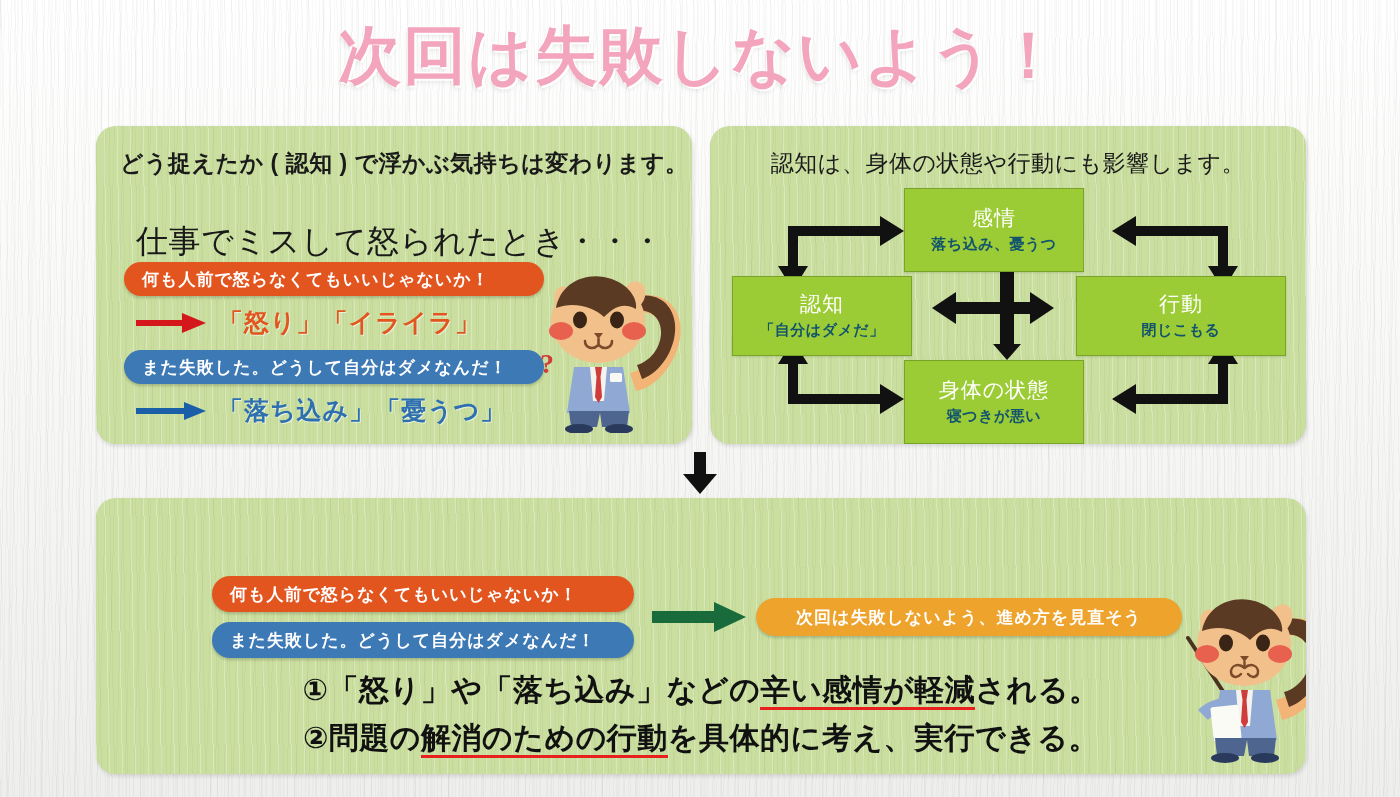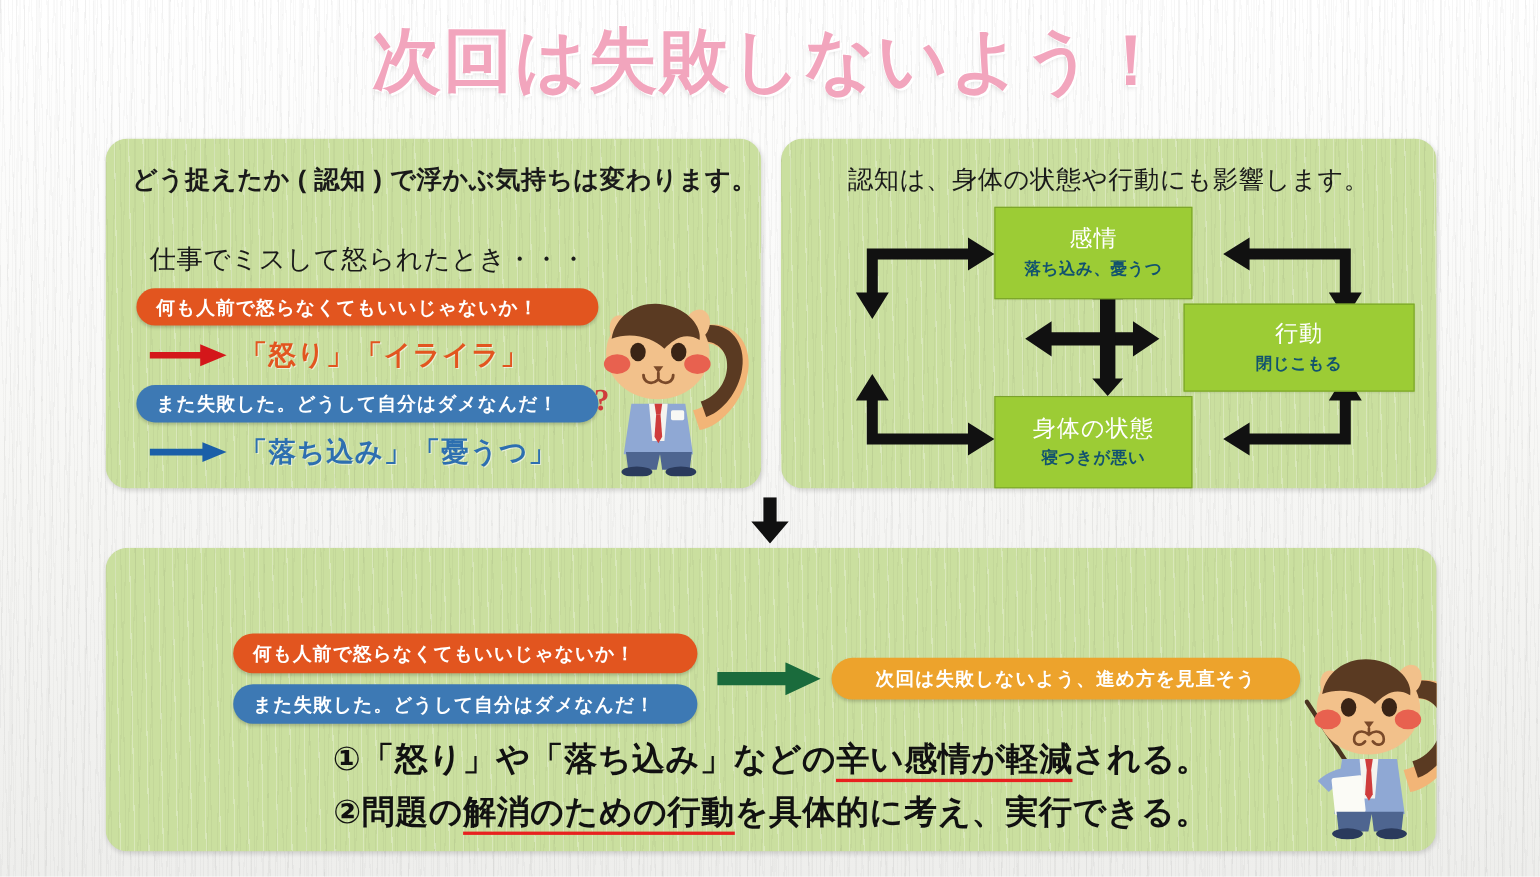--- a/index.html
+++ b/index.html
@@ -83,21 +83,21 @@
 
   .panel-heading {
     position: absolute;
     color: #1a1a1a;
     font-size: 23px;
     font-weight: 500;
     letter-spacing: 0.5px;
     white-space: nowrap;
   }
   #left-heading  { left: 24px; top: 22px; font-weight: bold; }
-  #left-subhead  { left: 40px; top: 94px; font-size: 24px; }
+  #left-subhead  { left: 40px; top: 94px; font-size: 32px; }
   #right-heading { left: 0; top: 22px; width: 596px; text-align: center; }
 
   
   .pill {
     position: absolute;
     border-radius: 999px;
     color: #ffffff;
     font-size: 17px;
     font-weight: bold;
     letter-spacing: 1px;
@@ -324,20 +324,24 @@
         <path d="M261 84 L275 68 L289 84 L282 84 L282 156 L289 156 L275 172
                  L261 156 L268 156 L268 84 Z"></path>
       </g>
     </svg>
 
     <div class="cbox" id="cbox-emotion">
       <div class="cmain jp">感情</div>
       <div class="csub jp">落ち込み、憂うつ</div>
     </div>
 
+    <div class="cbox" id="cbox-cognition">
+      <div class="cmain jp">認知</div>
+      <div class="csub jp">「自分はダメだ」</div>
+    </div>
 
     <div class="cbox" id="cbox-behavior">
       <div class="cmain jp">行動</div>
       <div class="csub jp">閉じこもる</div>
     </div>
 
     <div class="cbox" id="cbox-body">
       <div class="cmain jp">身体の状態</div>
       <div class="csub jp">寝つきが悪い</div>
     </div>

